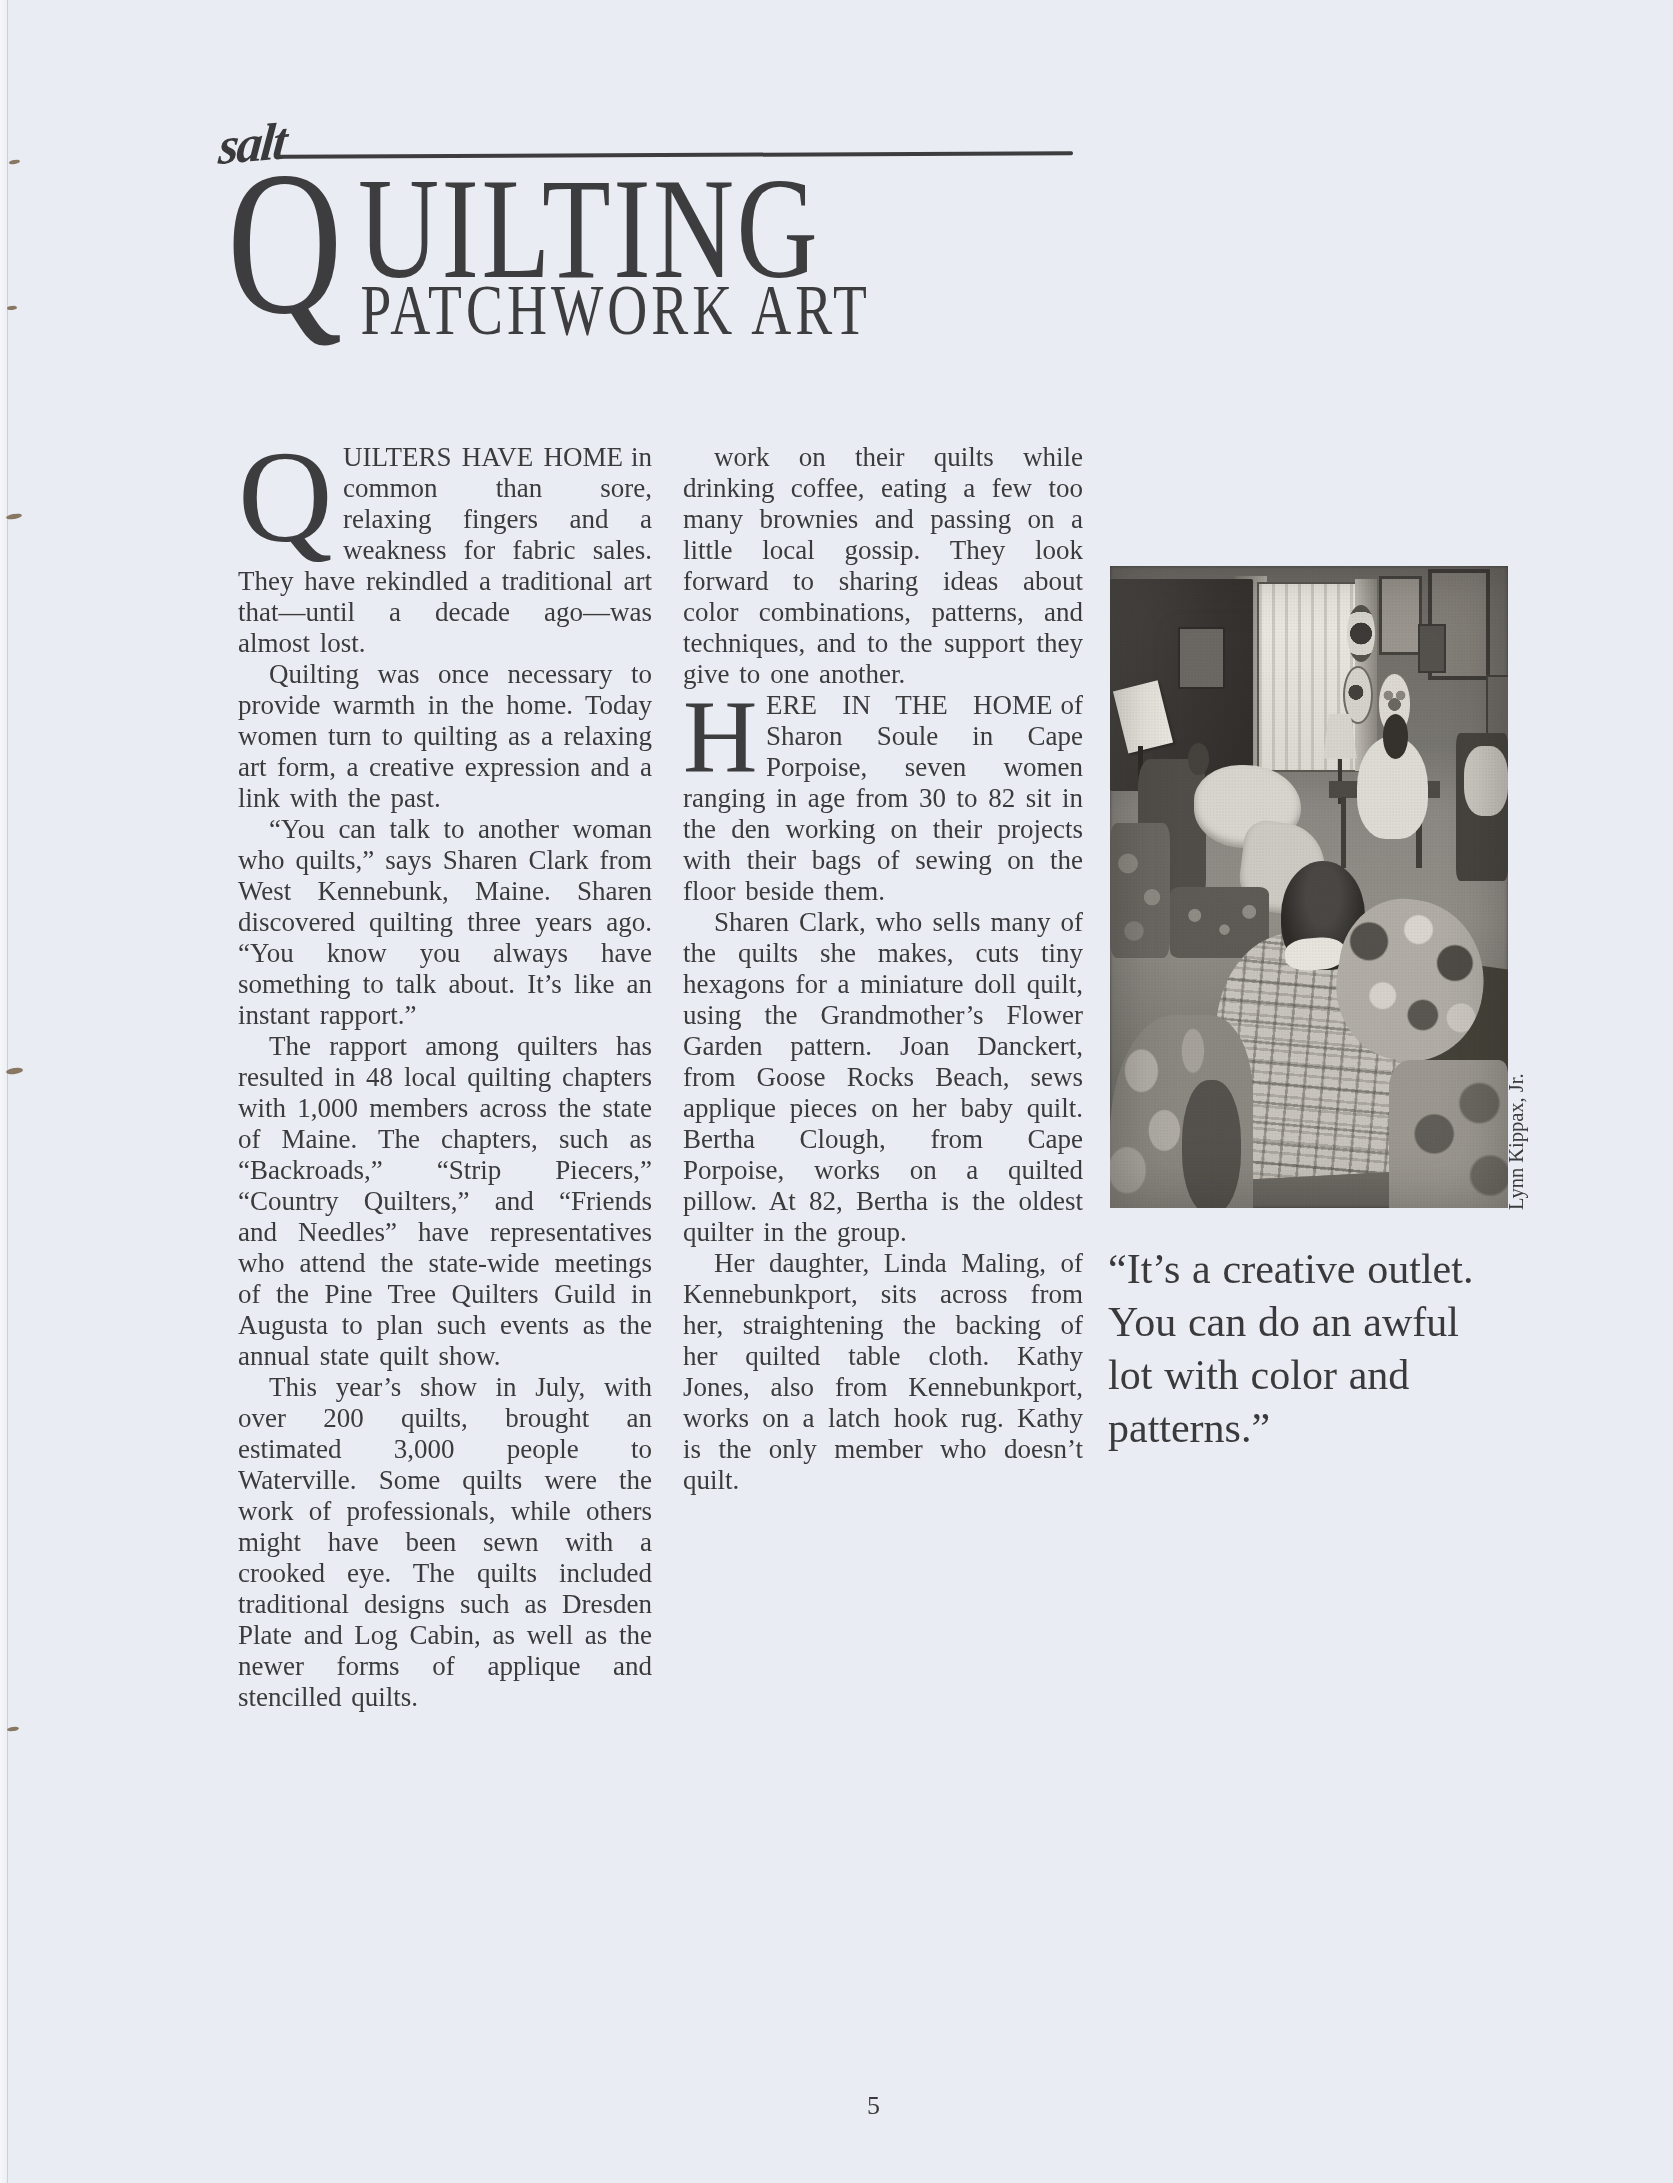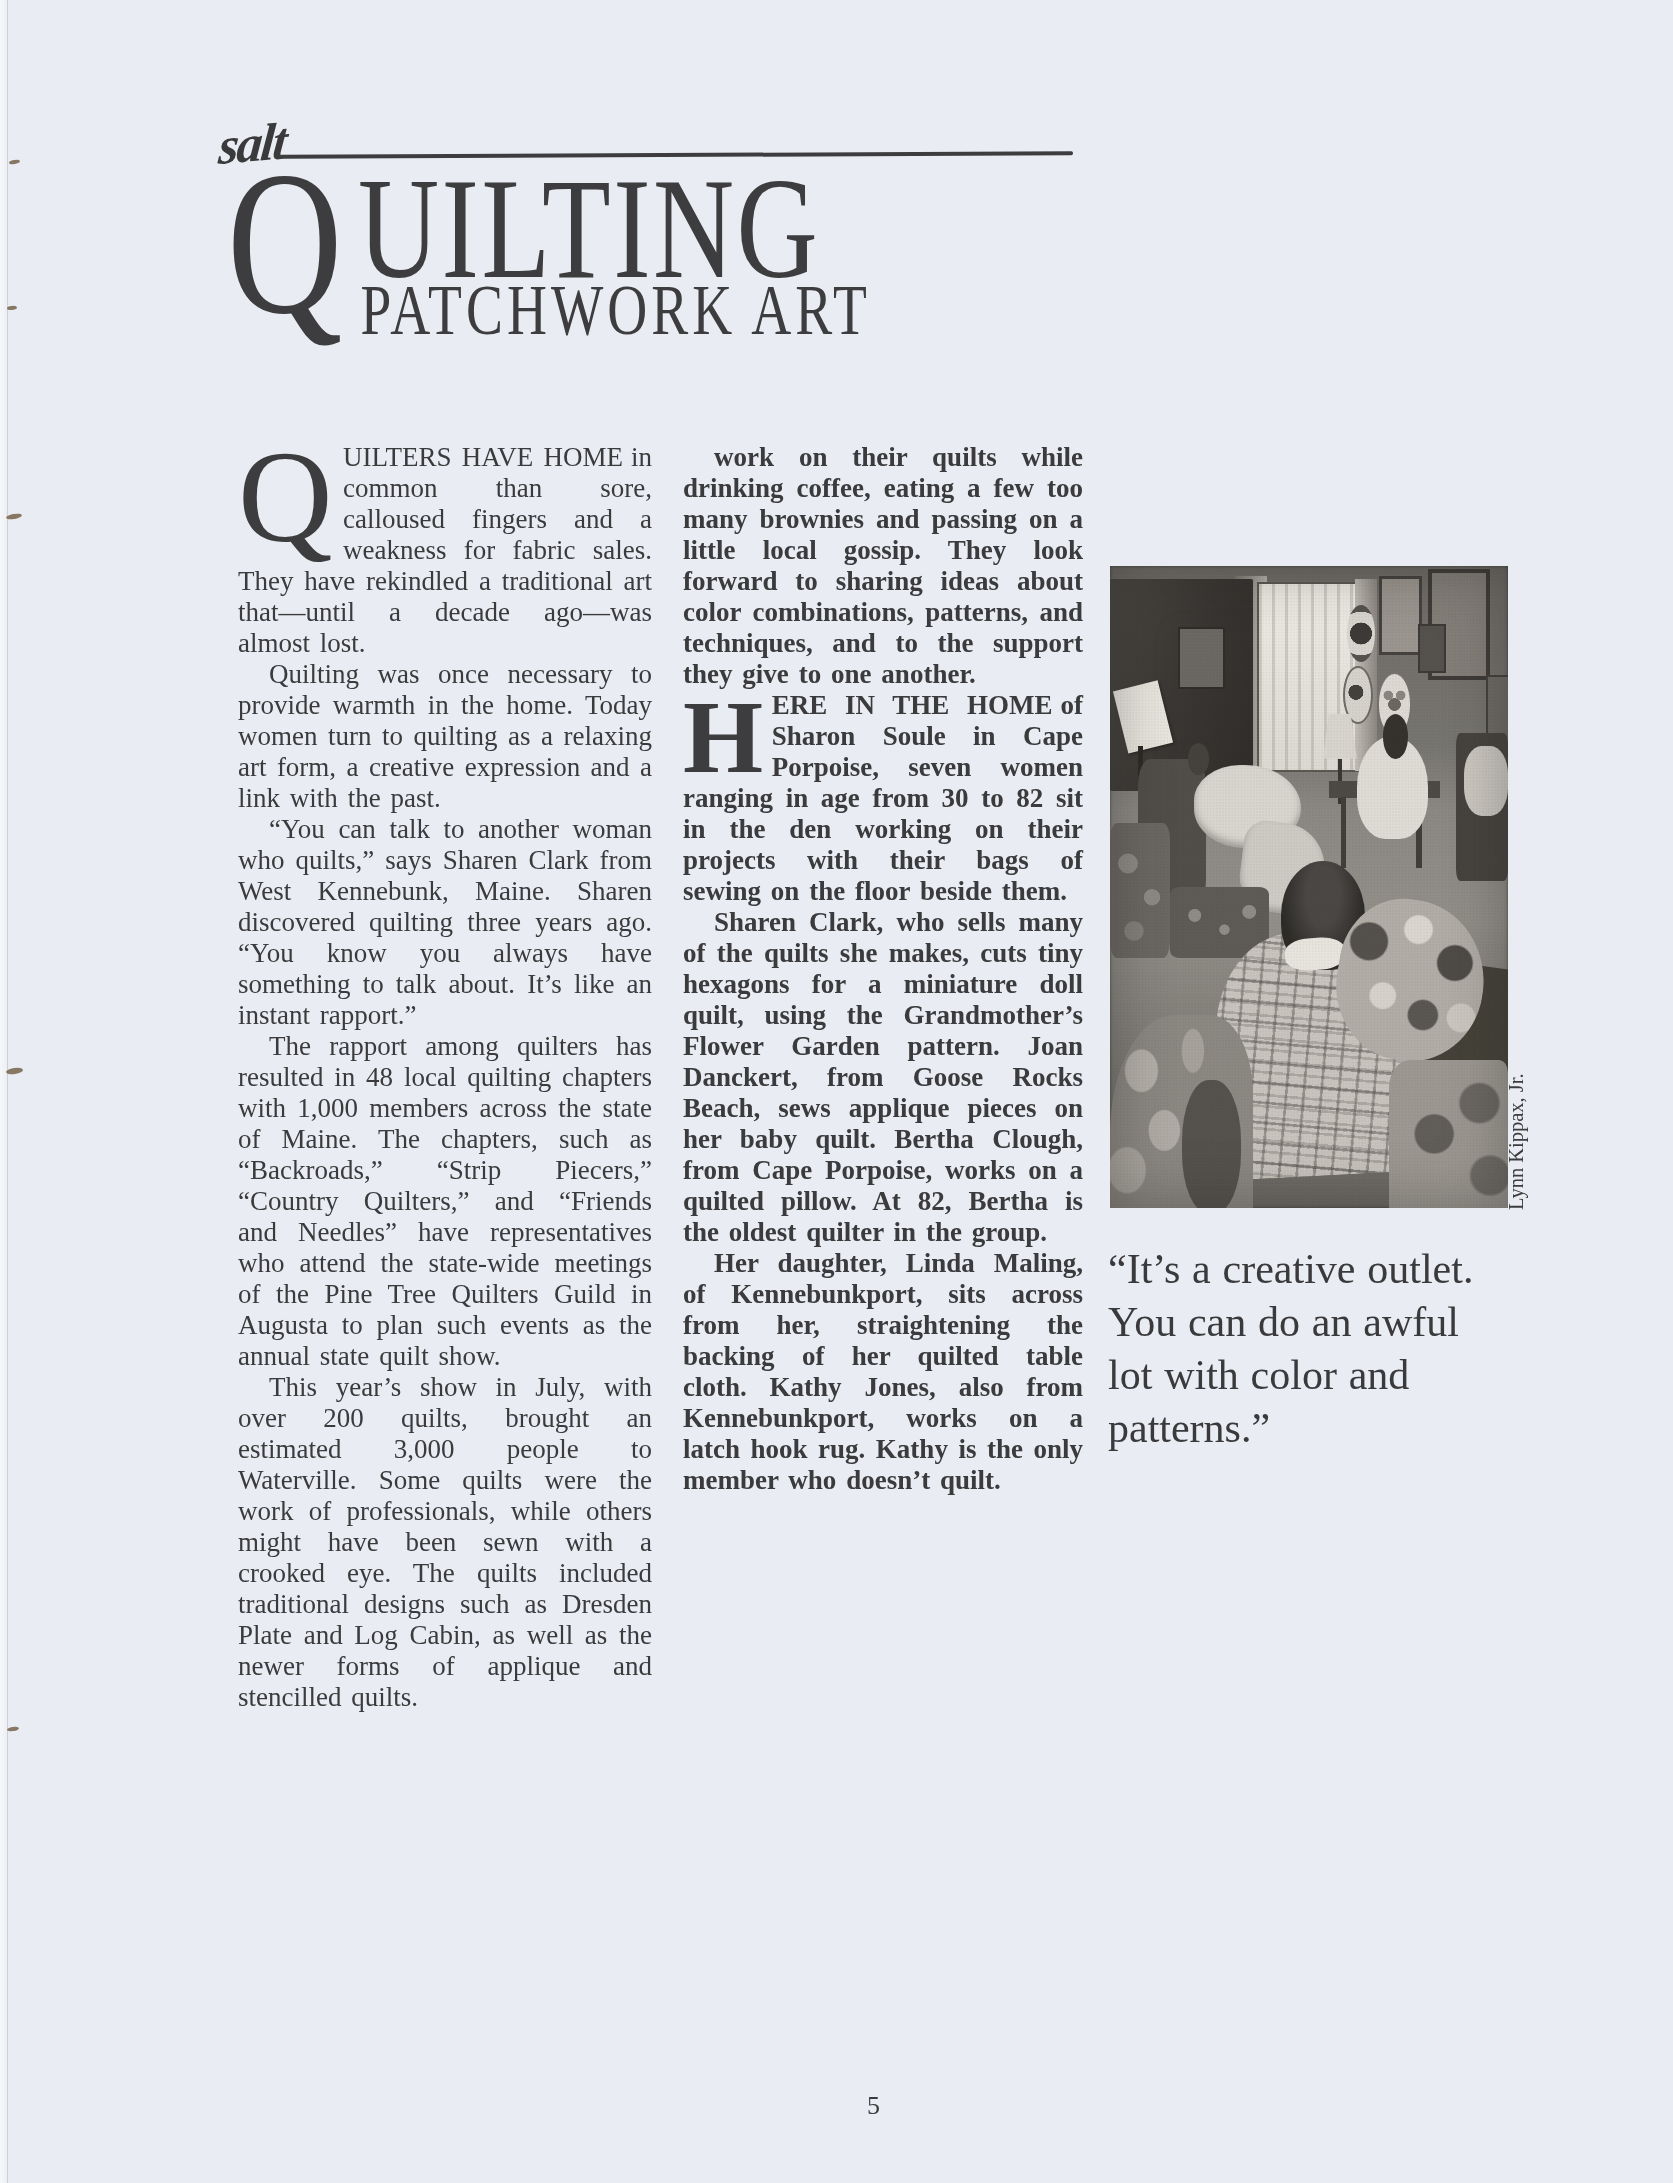--- a/index.html
+++ b/index.html
@@ -30,21 +30,21 @@
   .title-word{position:absolute;left:168px;top:13px;font-size:144px;line-height:1;letter-spacing:3.1px;}
   .subtitle{position:absolute;left:171px;top:131px;font-size:71px;line-height:1;letter-spacing:5.2px;font-weight:400;}
 
   .byline{position:absolute;left:238px;top:383px;width:845px;text-align:center;
     font-size:25px;font-weight:700;letter-spacing:0.4px;color:#39393b;}
 
   
   .columns{position:absolute;left:238px;top:442px;width:845px;display:flex;gap:31px;}
   .col{display:block;}
   .col-1{width:414px;}
-  .col-2{width:400px;font-weight:bold;}
+  .col-2{width:400px;}
   .col p{margin:0;font-size:27px;line-height:31px;text-align:justify;word-spacing:3.1px;text-indent:1.15em;}
   .col p.para-dropcap{text-indent:0;}
   .dropcap{float:left;font-size:131px;line-height:103px;padding:2.6px 10.5px 0 0;color:#3d3d3f;}
   .dropcap-h{font-size:103px;line-height:86px;padding:3.5px 8.7px 0 0;}
   .lead-in{margin-right:0.3em;}
   .section-gap{margin-top:86px;}
 
   
   .pull-quote{position:absolute;left:1108px;top:1243px;width:395px;
     font-size:42px;line-height:53px;color:#3a3a3c;word-spacing:1.3px;}
@@ -81,21 +81,21 @@
 
   <div class="title-block">
     <span class="title-q">Q</span>
     <span class="title-word">UILTING</span>
     <span class="subtitle">PATCHWORK ART</span>
   </div>
 
 
   <div class="columns">
     <div class="col col-1">
-      <p class="para-dropcap"><span class="dropcap">Q</span><span class="lead-in">UILTERS HAVE HOME</span><span>in common than sore, calloused fingers and a weakness for fabric sales. They have rekindled a traditional art that—until a decade ago—was almost lost.</span></p>
+      <p class="para-dropcap"><span class="dropcap">Q</span><span class="lead-in">UILTERS HAVE HOME</span><span>in common than sore, relaxing fingers and a weakness for fabric sales. They have rekindled a traditional art that—until a decade ago—was almost lost.</span></p>
       <p><span>Quilting was once necessary to provide warmth in the home. Today women turn to quilting as a relaxing art form, a creative expression and a link with the past.</span></p>
       <p><span>“You can talk to another woman who quilts,” says Sharen Clark from West Kennebunk, Maine. Sharen discovered quilting three years ago. “You know you always have something to talk about. It’s like an instant rapport.”</span></p>
       <p><span>The rapport among quilters has resulted in 48 local quilting chapters with 1,000 members across the state of Maine. The chapters, such as “Backroads,” “Strip Piecers,” “Country Quilters,” and “Friends and Needles” have representatives who attend the state-wide meetings of the Pine Tree Quilters Guild in Augusta to plan such events as the annual state quilt show.</span></p>
       <p><span>This year’s show in July, with over 200 quilts, brought an estimated 3,000 people to Waterville. Some quilts were the work of professionals, while others might have been sewn with a crooked eye. The quilts included traditional designs such as Dresden Plate and Log Cabin, as well as the newer forms of applique and stencilled quilts.</span></p>
     </div>
     <div class="col col-2">
       <p><span>work on their quilts while drinking coffee, eating a few too many brownies and passing on a little local gossip. They look forward to sharing ideas about color combinations, patterns, and techniques, and to the support they give to one another.</span></p>
       <p class="para-dropcap section-gap"><span class="dropcap dropcap-h">H</span><span class="lead-in">ERE IN THE HOME</span><span>of Sharon Soule in Cape Porpoise, seven women ranging in age from 30 to 82 sit in the den working on their projects with their bags of sewing on the floor beside them.</span></p>
       <p><span>Sharen Clark, who sells many of the quilts she makes, cuts tiny hexagons for a miniature doll quilt, using the Grandmother’s Flower Garden pattern. Joan Danckert, from Goose Rocks Beach, sews applique pieces on her baby quilt. Bertha Clough, from Cape Porpoise, works on a quilted pillow. At 82, Bertha is the oldest quilter in the group.</span></p>
       <p><span>Her daughter, Linda Maling, of Kennebunkport, sits across from her, straightening the backing of her quilted table cloth. Kathy Jones, also from Kennebunkport, works on a latch hook rug. Kathy is the only member who doesn’t quilt.</span></p>

